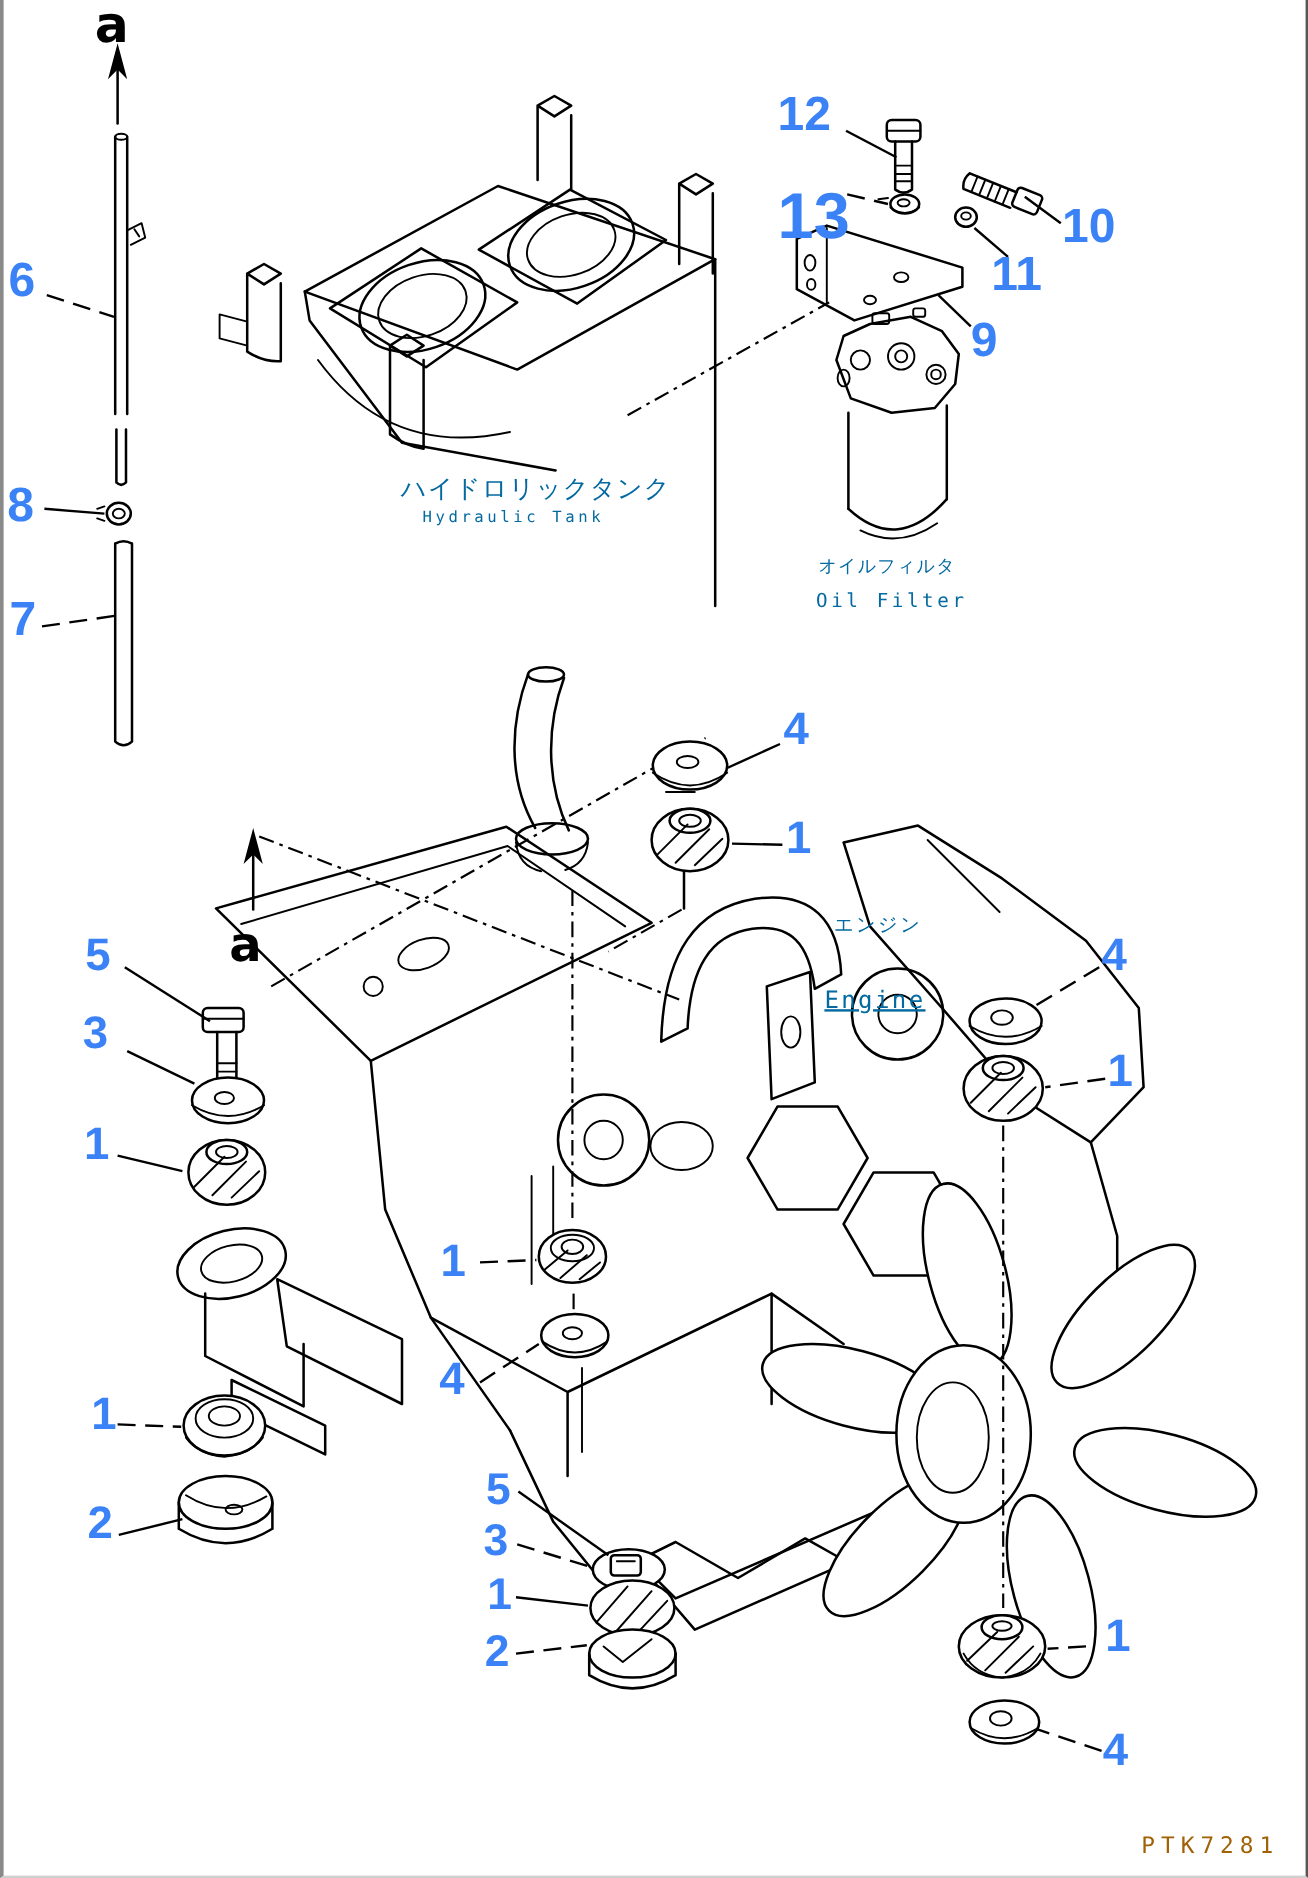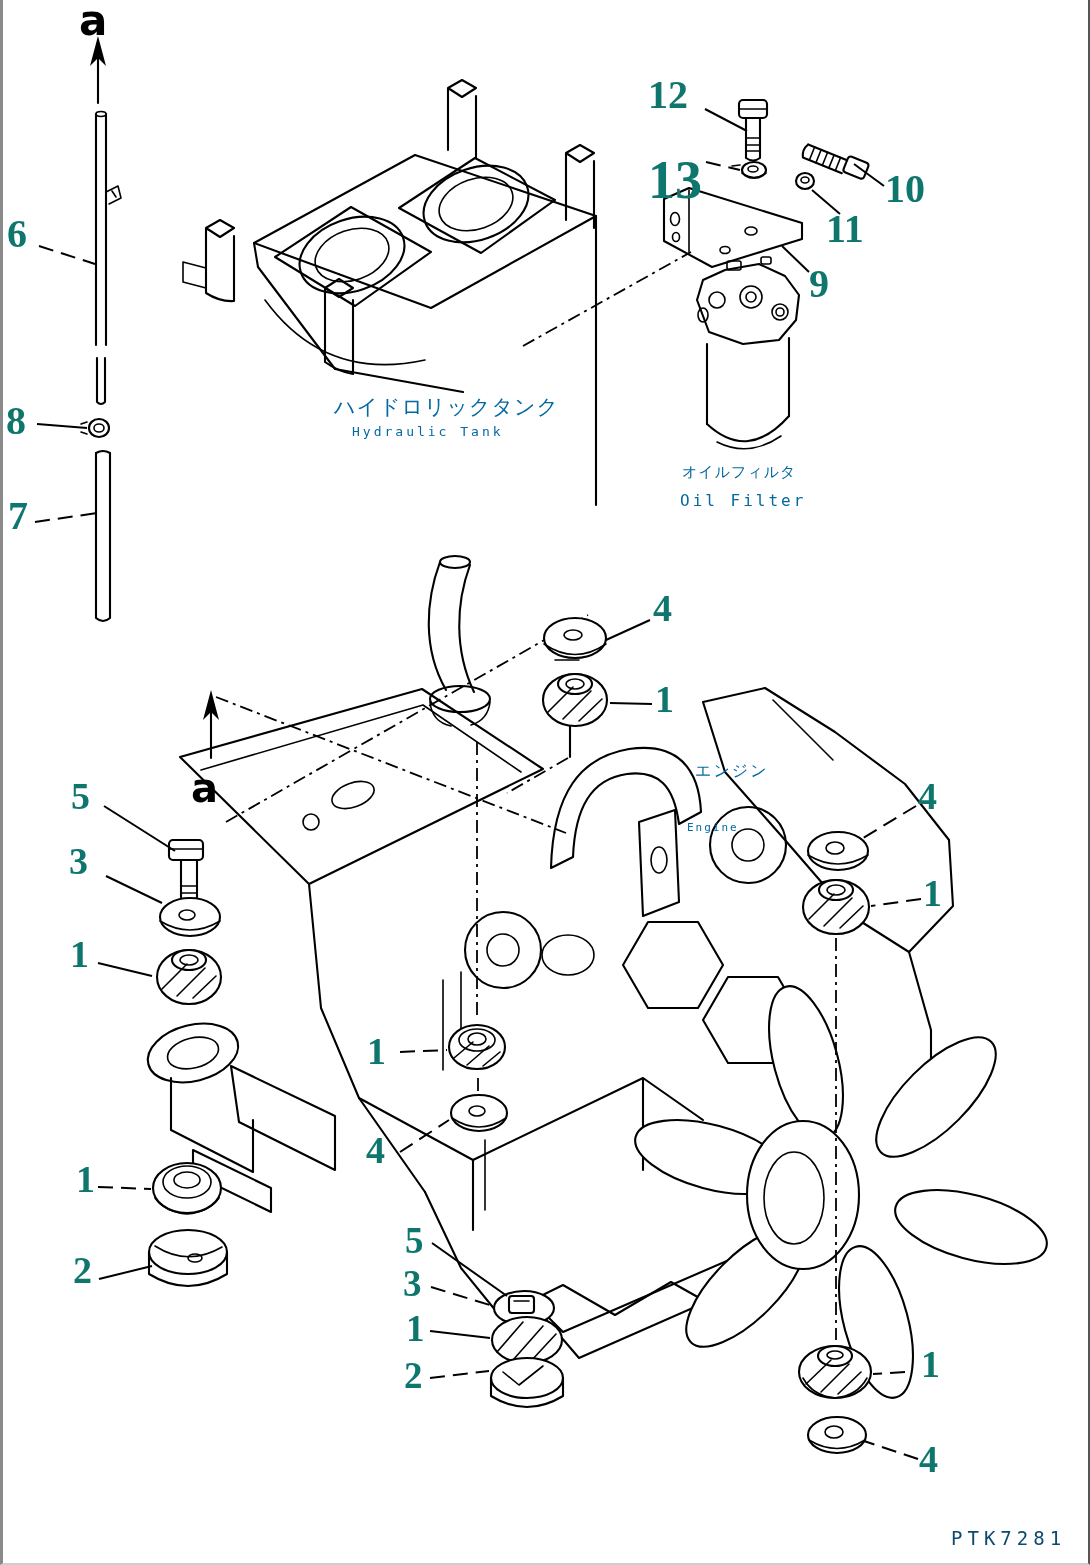--- a/index.html
+++ b/index.html
@@ -13,38 +13,38 @@
   #art{position:absolute;left:0;top:0;}
   #art *{vector-effect:non-scaling-stroke;}
   .s{stroke:#000;stroke-width:2.1;fill:none;stroke-linecap:round;stroke-linejoin:round;}
   .sf{stroke:#000;stroke-width:2.1;fill:#fff;stroke-linecap:round;stroke-linejoin:round;}
   .thin{stroke-width:1.6;}
   .cl{stroke:#000;stroke-width:1.8;fill:none;stroke-dasharray:13 5 3 5;}
   .ld{stroke:#000;stroke-width:2;fill:none;}
   .ldd{stroke:#000;stroke-width:2;fill:none;stroke-dasharray:15 8;}
   .arrow{fill:#000;stroke:none;}
   .callout{
-    position:absolute;color:#0f766e;font-weight:bold;line-height:0.82;
-    font-family:Liberation Serif, serif;white-space:nowrap;user-select:none;
+    position:absolute;color:#3b82f6;font-weight:bold;line-height:0.82;
+    font-family:Liberation Sans, sans-serif;white-space:nowrap;user-select:none;
   }
   .marker{
     position:absolute;color:#000;font-weight:600;line-height:0.9;
     font-family:"DejaVu Sans",sans-serif;
   }
   .lbl{
     position:absolute;color:#0369a1;font-family:"DejaVu Sans Mono",monospace;
     white-space:nowrap;line-height:1.1;
   }
   .lbl-tank-jp{left:331px;top:396px;font-size:21px;letter-spacing:1px;}
   .lbl-tank-en{left:349px;top:425px;font-size:13px;letter-spacing:3px;}
   .lbl-filter-jp{left:679px;top:464px;font-size:15px;letter-spacing:1px;}
   .lbl-filter-en{left:677px;top:492px;font-size:16px;letter-spacing:3px;}
   .lbl-engine-jp{left:692px;top:762px;font-size:16px;letter-spacing:2px;}
-  .lbl-engine-en{left:684px;top:822px;font-size:11px;letter-spacing:2px;}
-  .lbl-code{left:948px;top:1528px;font-size:19px;letter-spacing:5px;color:#0c4a6e;}
+  .lbl-engine-en{left:684px;top:822px;font-size:20px;letter-spacing:2px;text-decoration:underline;}
+  .lbl-code{left:948px;top:1528px;font-size:19px;letter-spacing:5px;color:#a16207;}
 </style>
 </head>
 <body>
 
 <div id="page">
 
   <svg id="art" width="1090" height="1565" viewBox="0 0 1090 1565">
 
     <g>
       <path class="s" d="M95,103 L95,50"></path>

